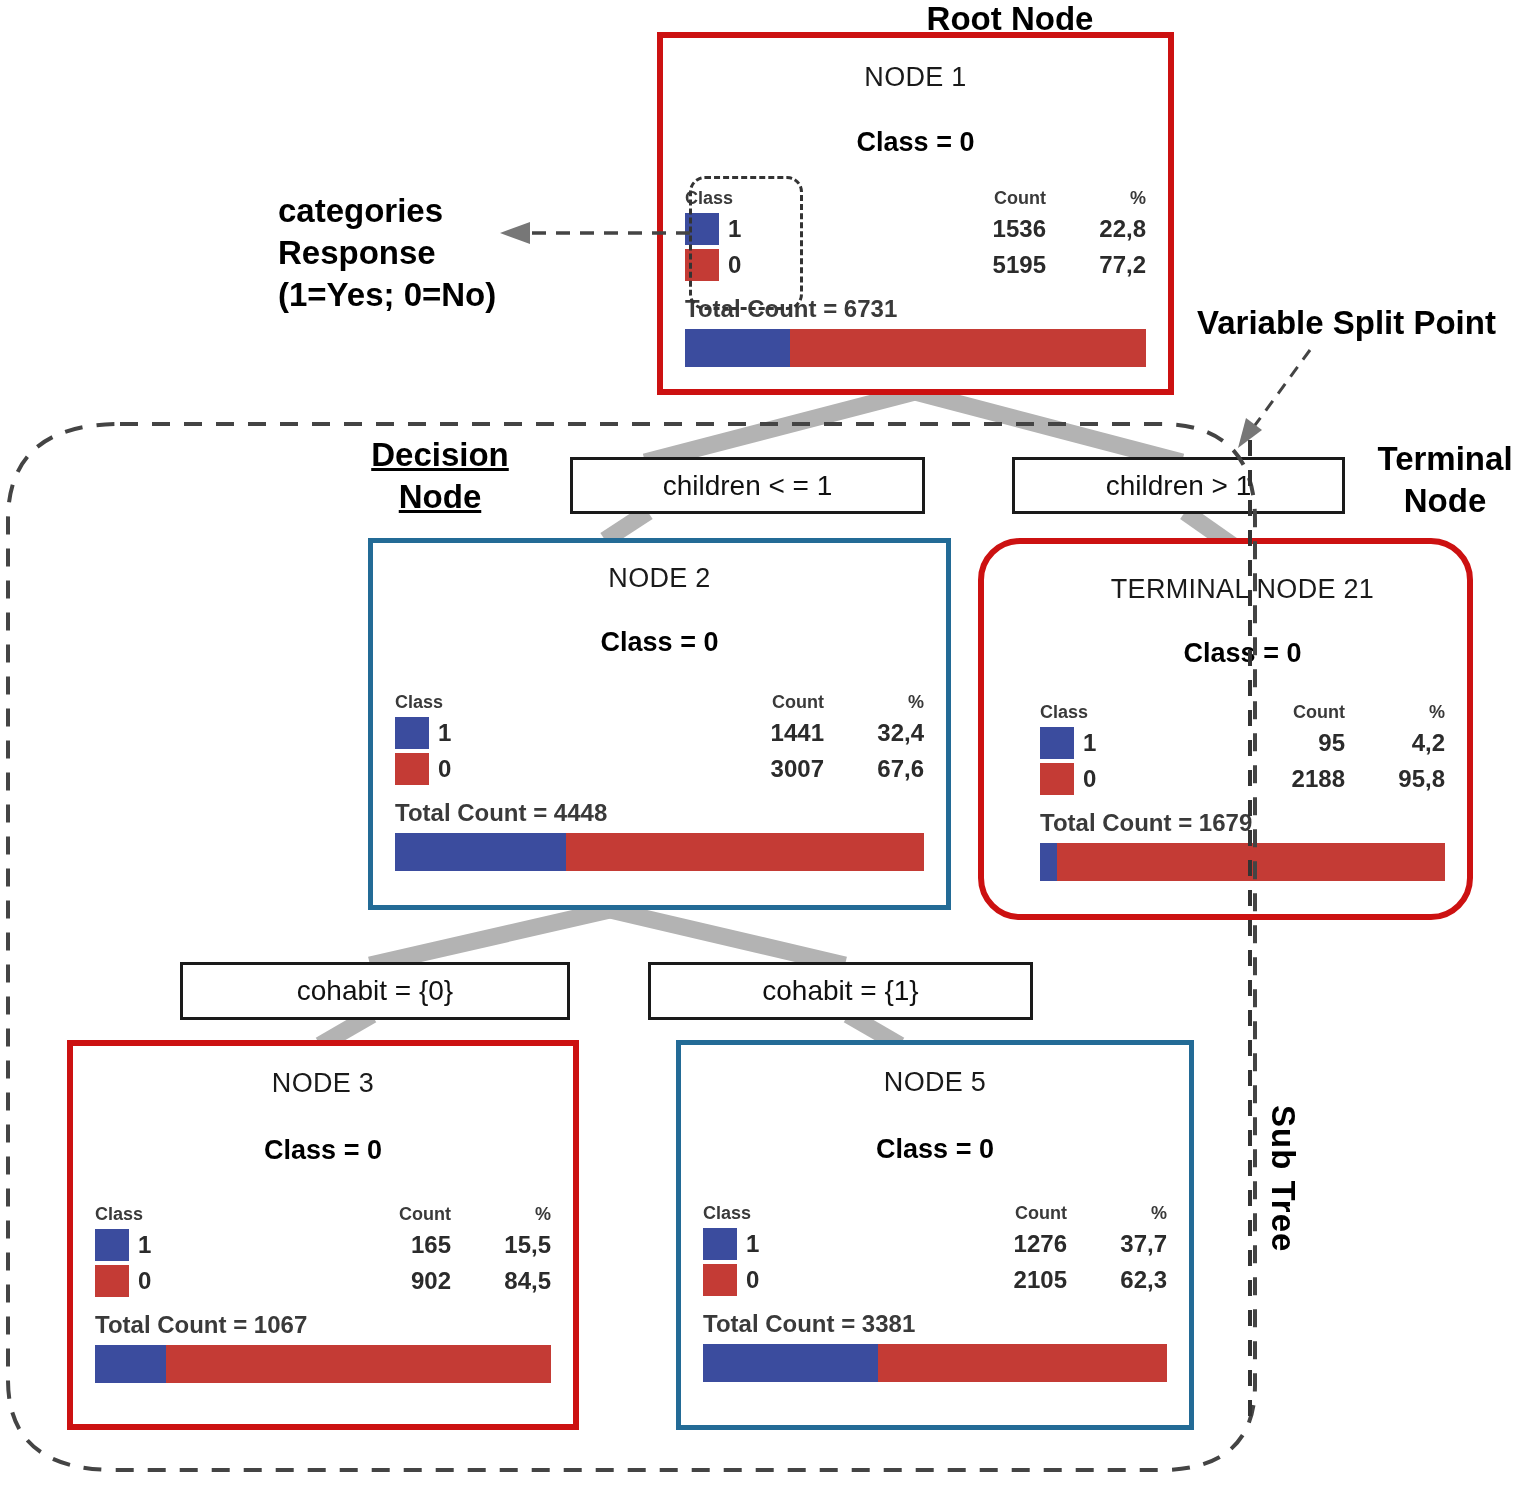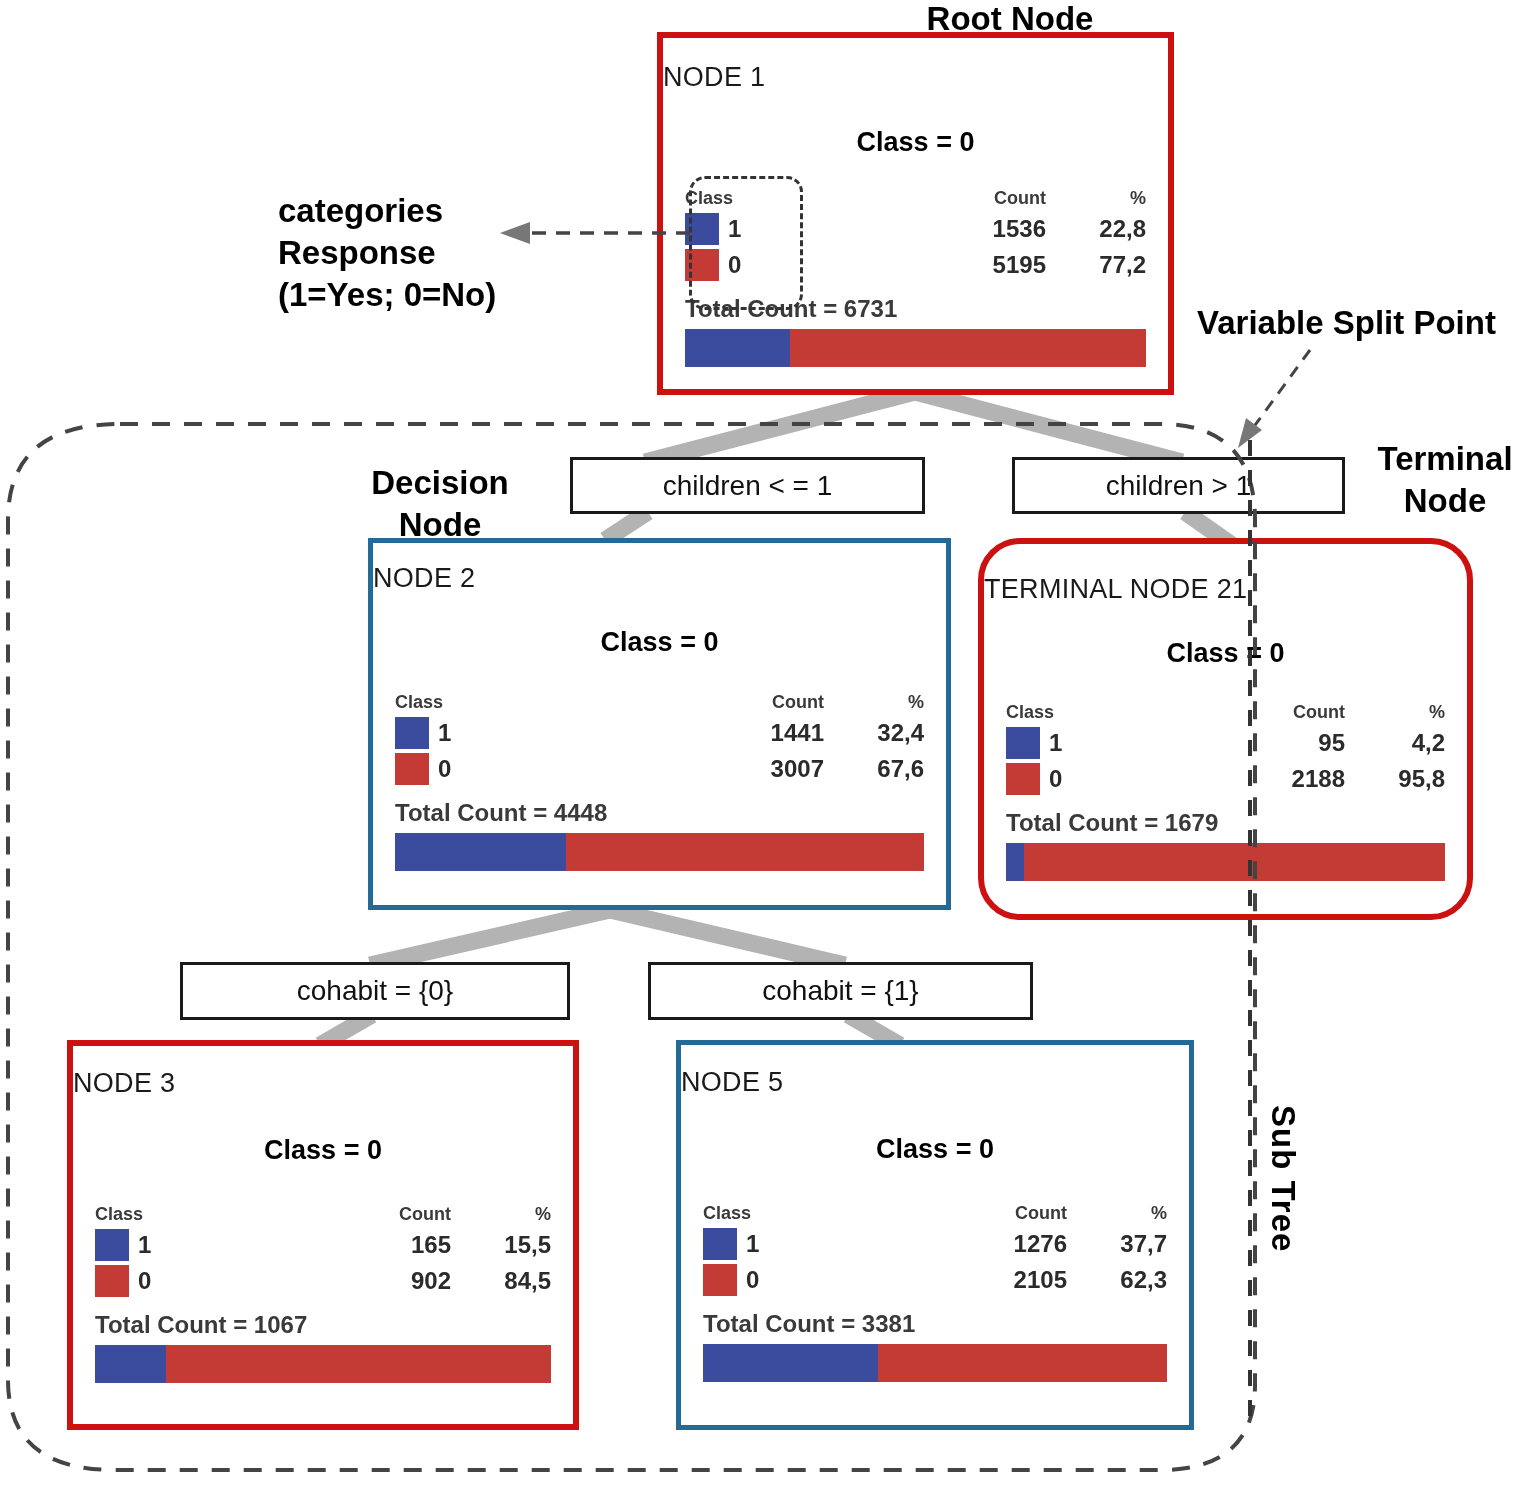--- a/index.html
+++ b/index.html
@@ -33,23 +33,24 @@
 
   
   .node {
     position: absolute;
     background: #ffffff;
     box-sizing: border-box;
     z-index: 3;
   }
   .node.red   { border: 6px solid #CC1111; }
   .node.blue  { border: 5px solid #236B96; }
-  .node.rounded { border-radius: 42px; }
+  .node.rounded { border-radius: 42px; padding-left: 34px; }
 
   .node-title {
+    text-align: center;
     font-size: 27px;
     font-weight: 400;
     letter-spacing: .3px;
     color: #1a1a1a;
   }
   .node-class {
     text-align: center;
     font-size: 27px;
     font-weight: bold;
     color: #000000;
@@ -185,21 +186,21 @@
   </svg>
 
   <div class="annot center" style="left:795px; top:-2px; width:430px;">Root Node</div>
 
   <div class="annot" style="left:278px; top:190px; width:270px;">
     <div>categories</div>
     <div>Response</div>
     <div>(1=Yes; 0=No)</div>
   </div>
 
-  <div class="annot center" style="left:320px; top:462px; width:240px;">
+  <div class="annot center" style="left:320px; top:434px; width:240px;text-decoration:underline;">
     <div>Decision</div>
     <div>Node</div>
   </div>
 
   <div class="annot" style="left:1197px; top:302px; width:340px;">Variable Split Point</div>
 
   <div class="annot center" style="left:1355px; top:438px; width:180px;">
     <div>Terminal</div>
     <div>Node</div>
   </div>

